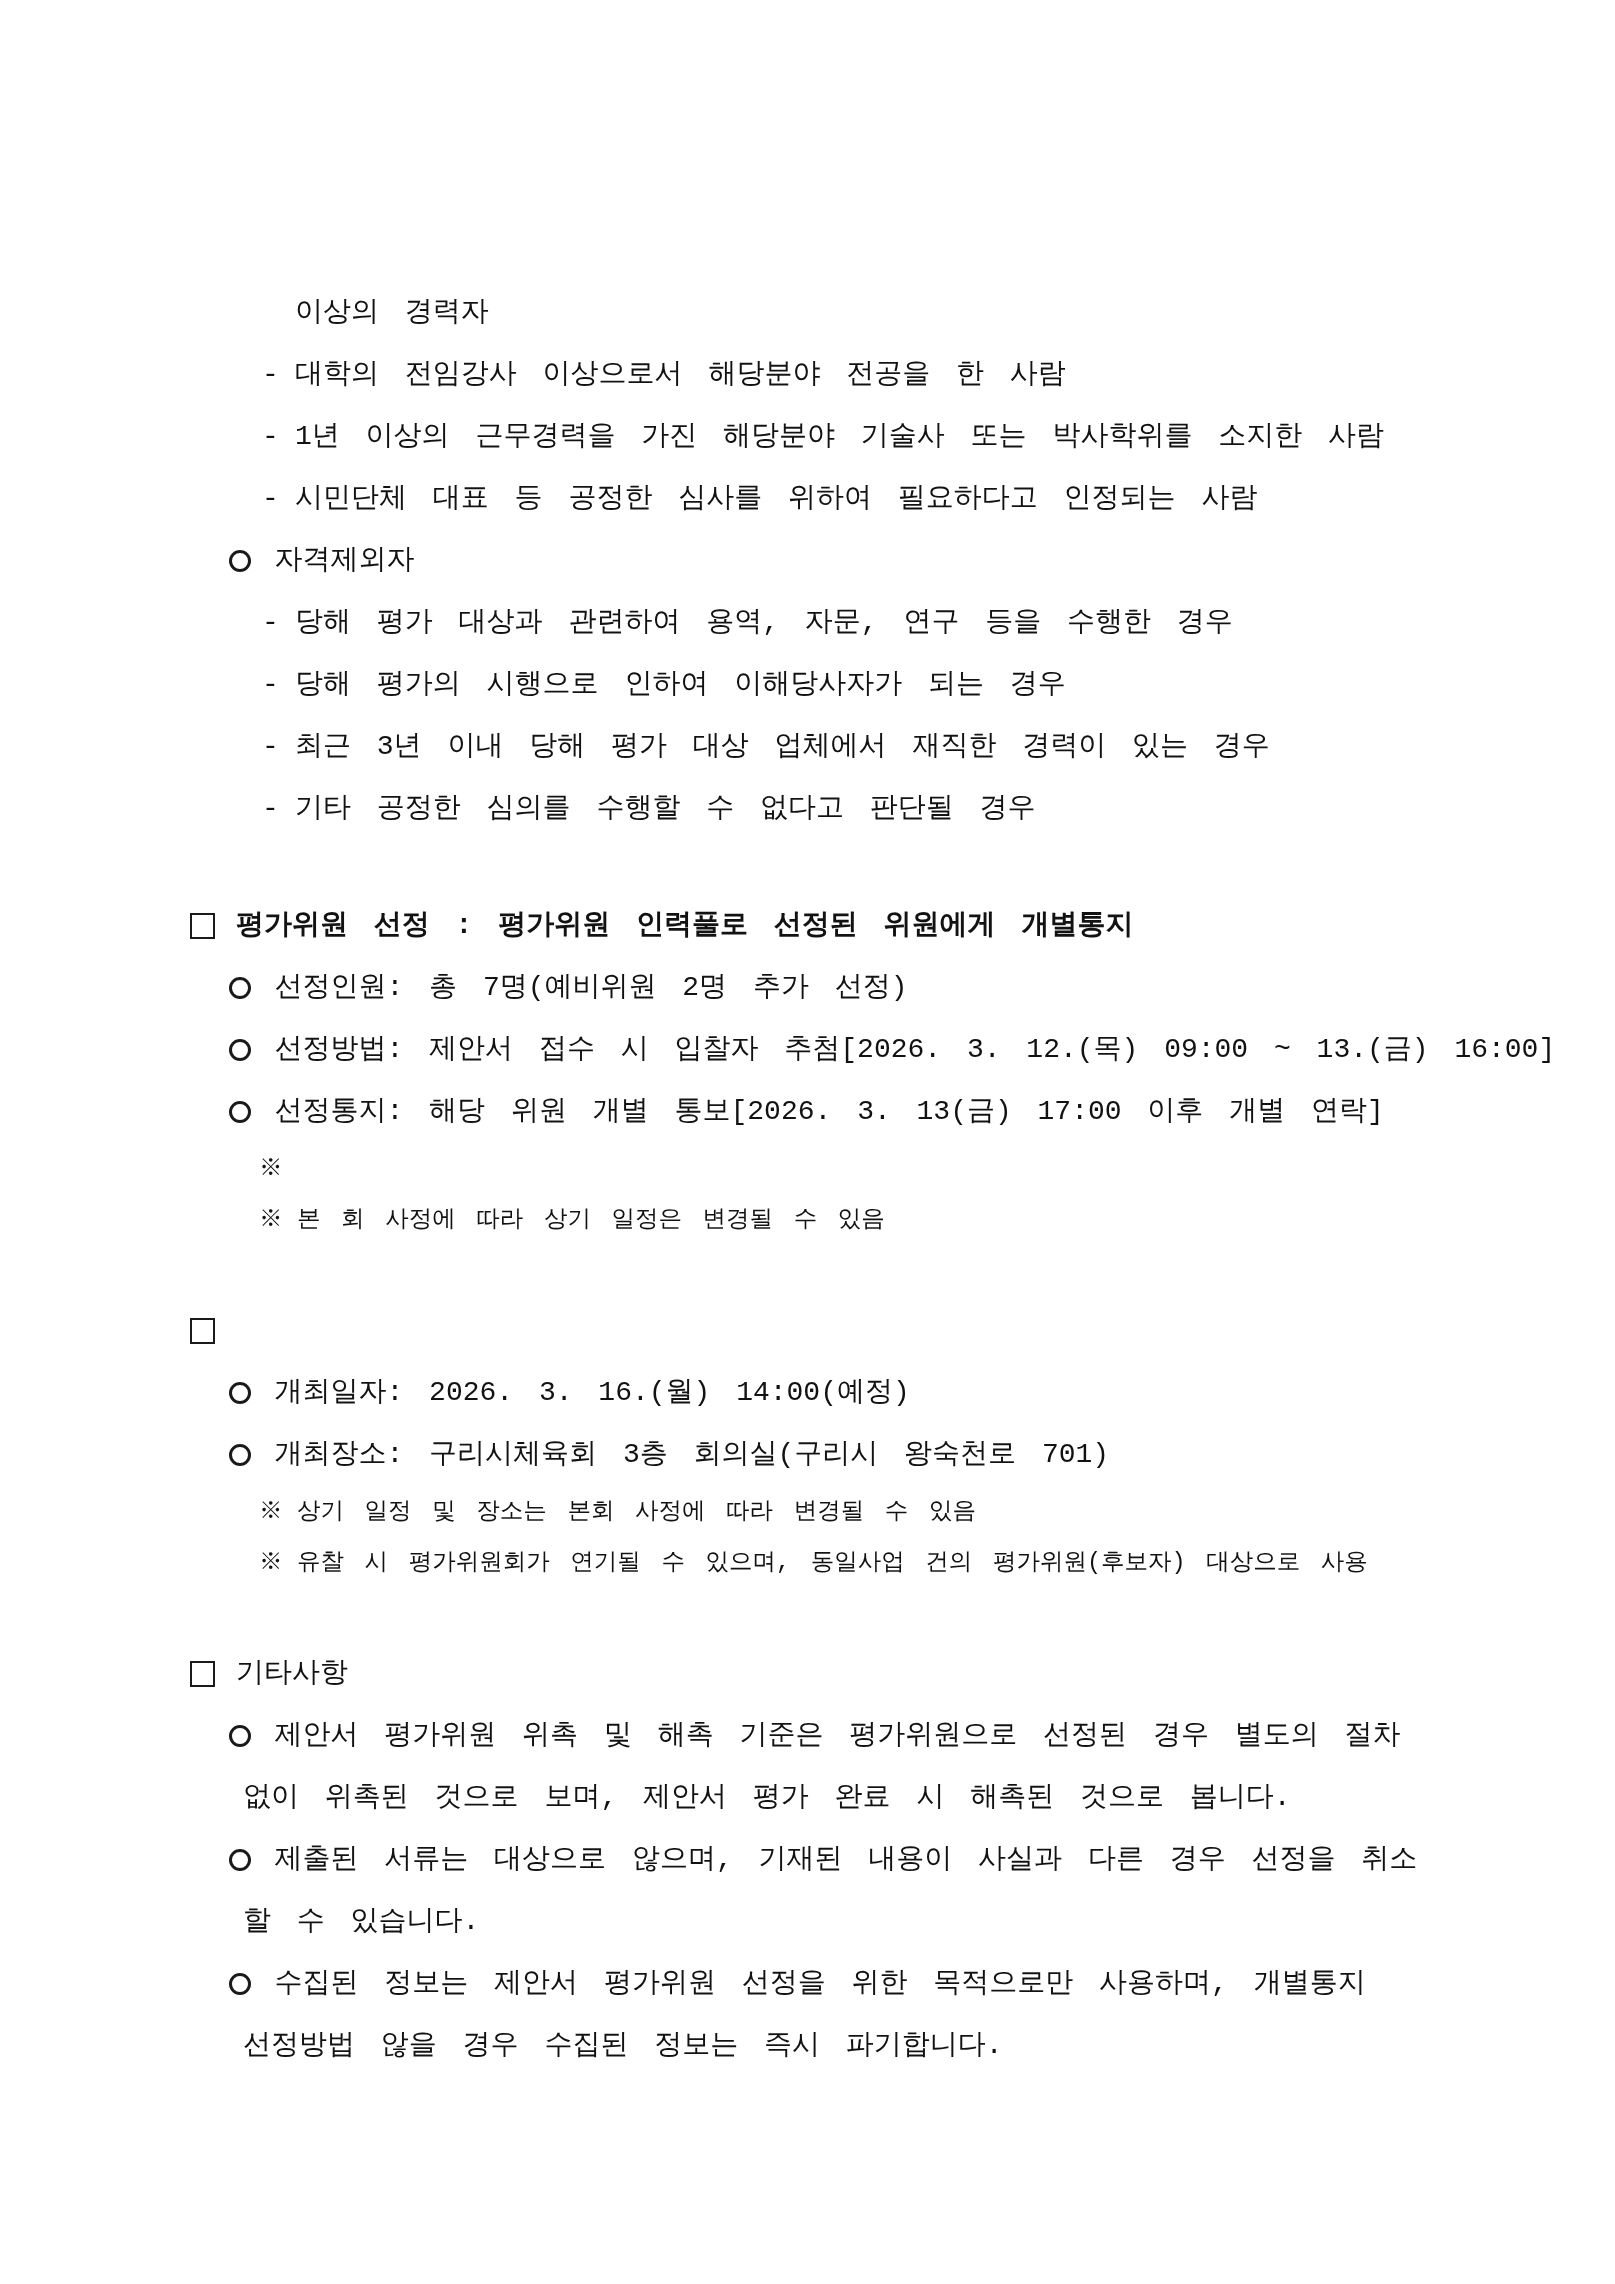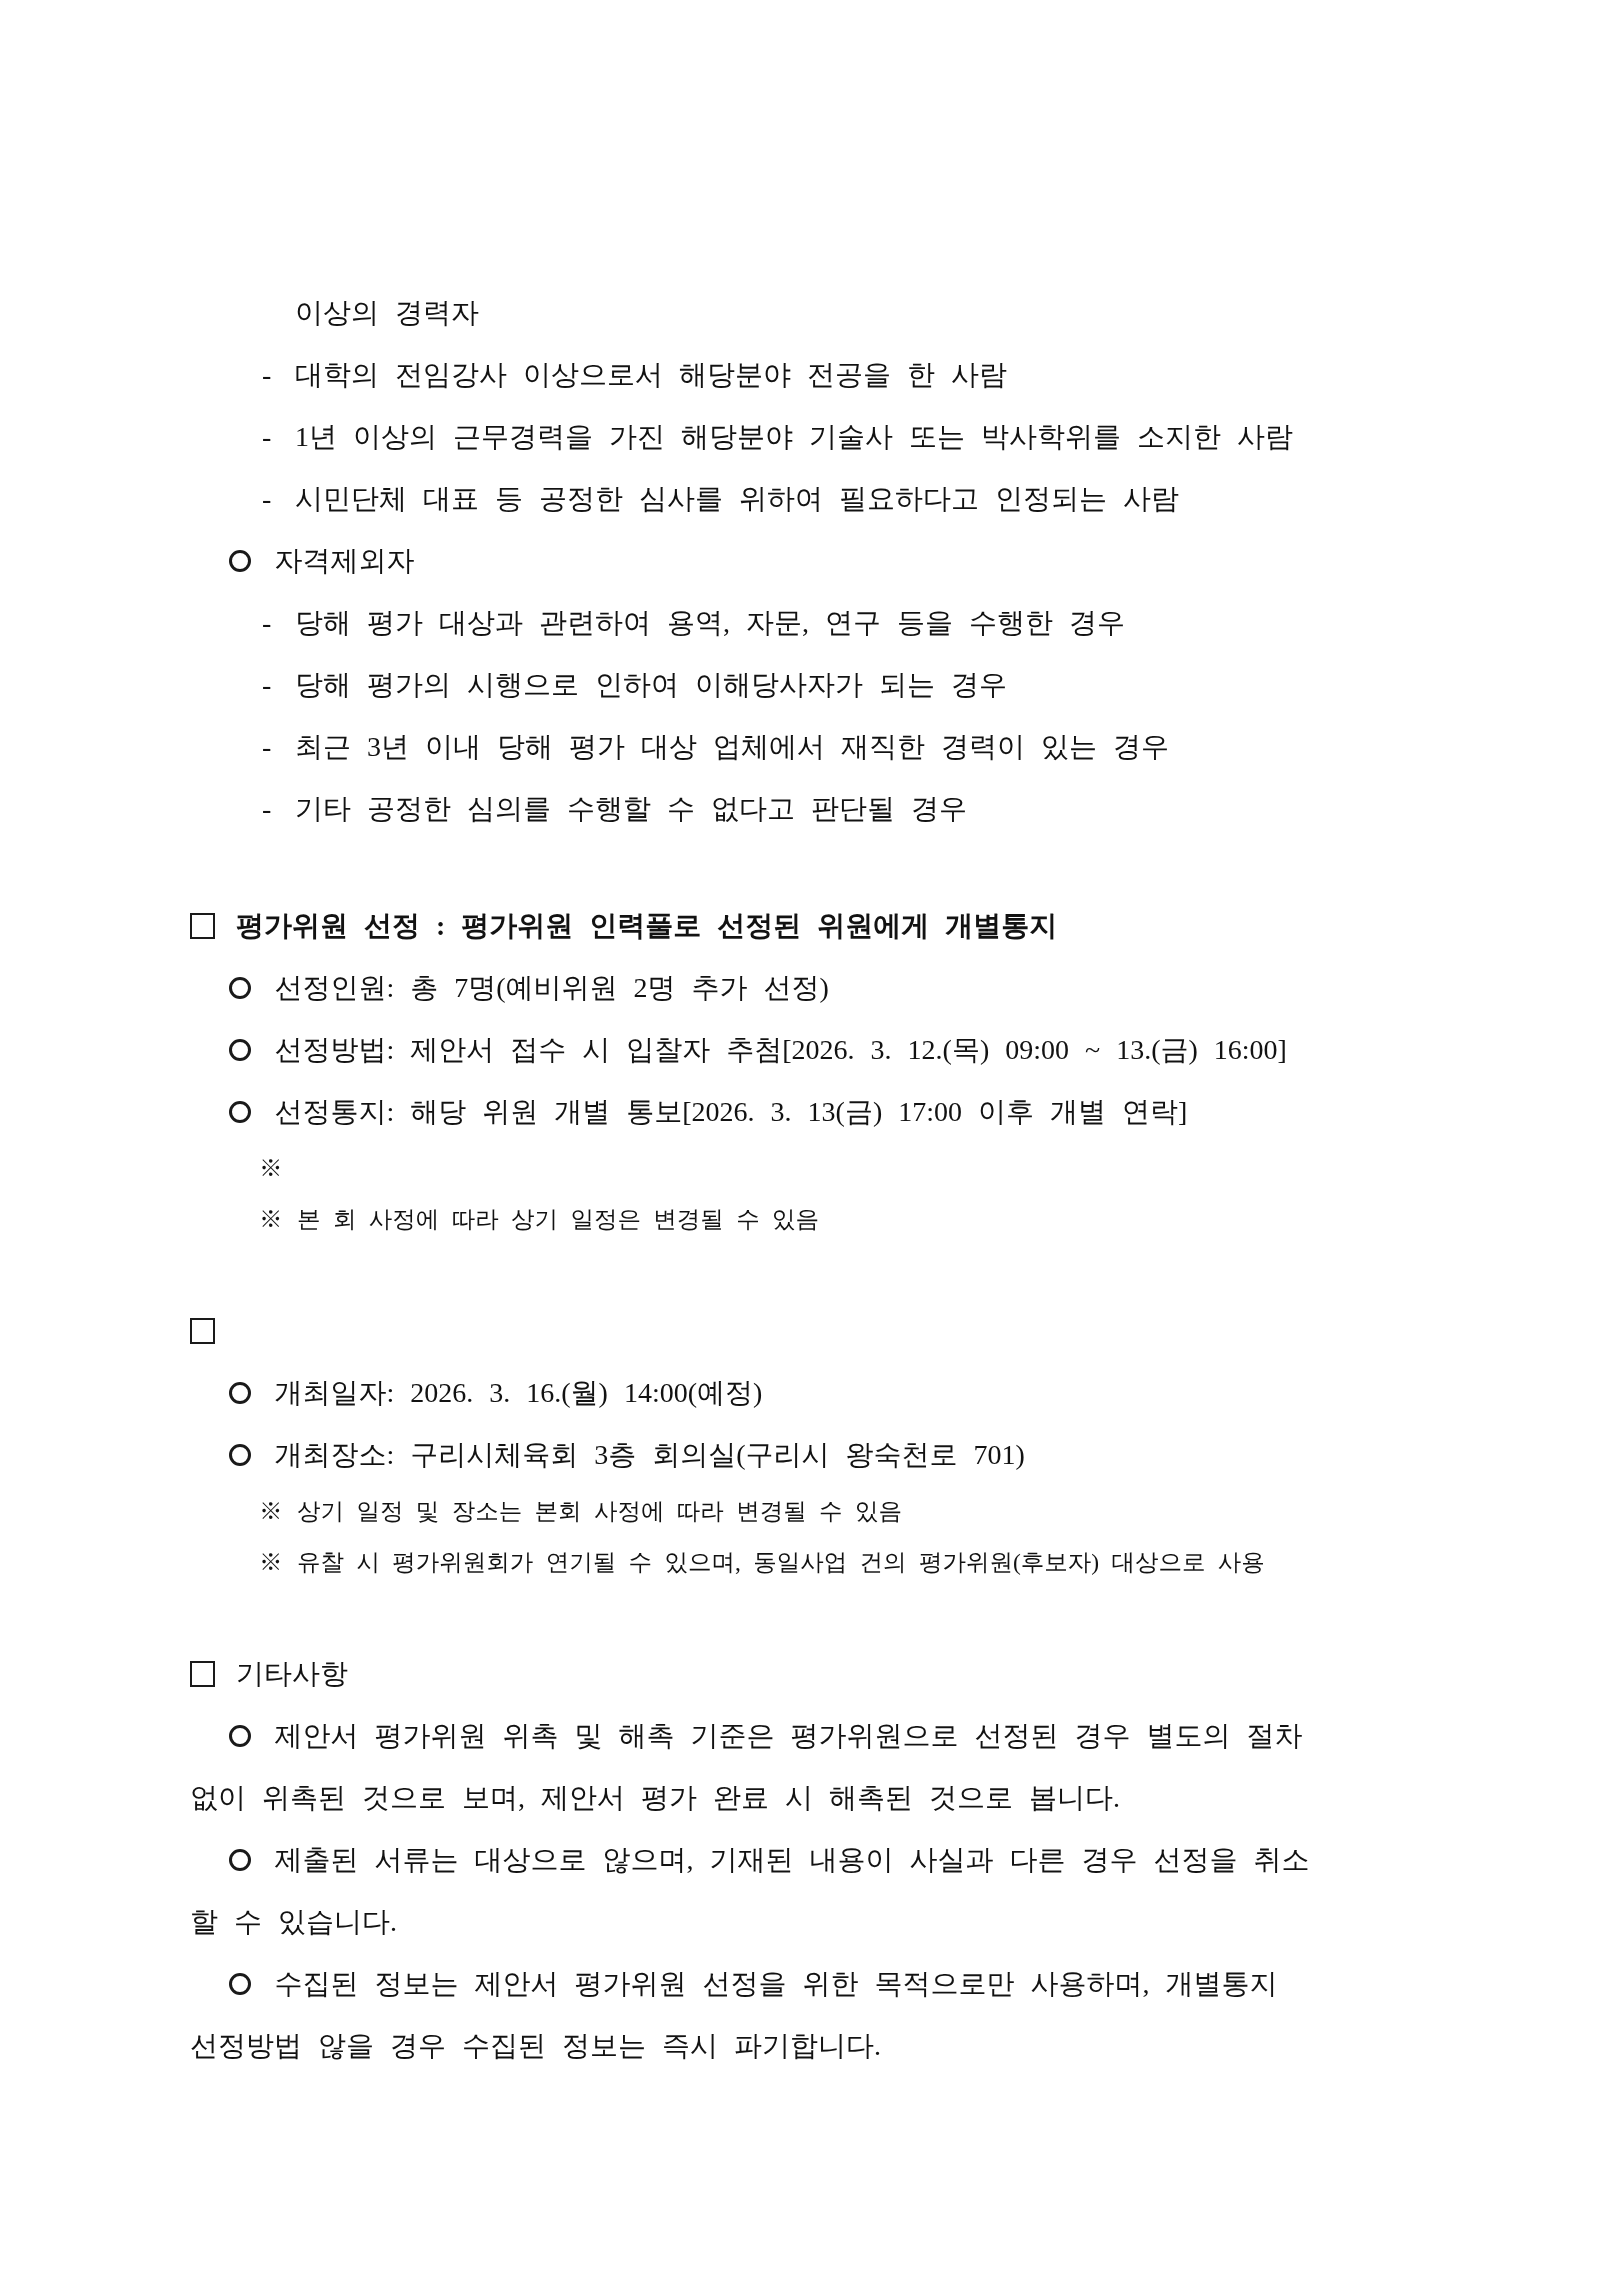--- a/index.html
+++ b/index.html
@@ -2,21 +2,21 @@
 <html lang="ko" style="font-size:10.4px"><head>
 <meta charset="utf-8">
 <style>
   html, body { margin: 0; padding: 0; background: #ffffff; }
   .page {
     position: relative;
     width: 1592px;
     height: 2284px;
     background: #ffffff;
     overflow: hidden;
-    font-family: Liberation Serif, serif;
+    font-family: Liberation Mono, monospace;
     color: #121212;
   }
   .content {
     position: absolute;
     left: 190px;
     top: 282px;
     width: 1304px;
   }
   .line {
     display: flex;
@@ -54,21 +54,21 @@
   
   .n {
     margin-left: 69px;
     font-size: 23.5px;
     height: 51px;
     line-height: 51px;
     word-spacing: 6.5px;
   }
   .rm { width: 38px; flex: 0 0 auto; }
   
-  .c  { }
+  .c  { margin-left: 53px; }
   .cd { margin-left: 105px; }
 </style>
 </head>
 <body>
 
 <div class="page">
   <div class="content">
       <section>
         <div class="line cd">
           <span class="txt">이상의 경력자</span>

